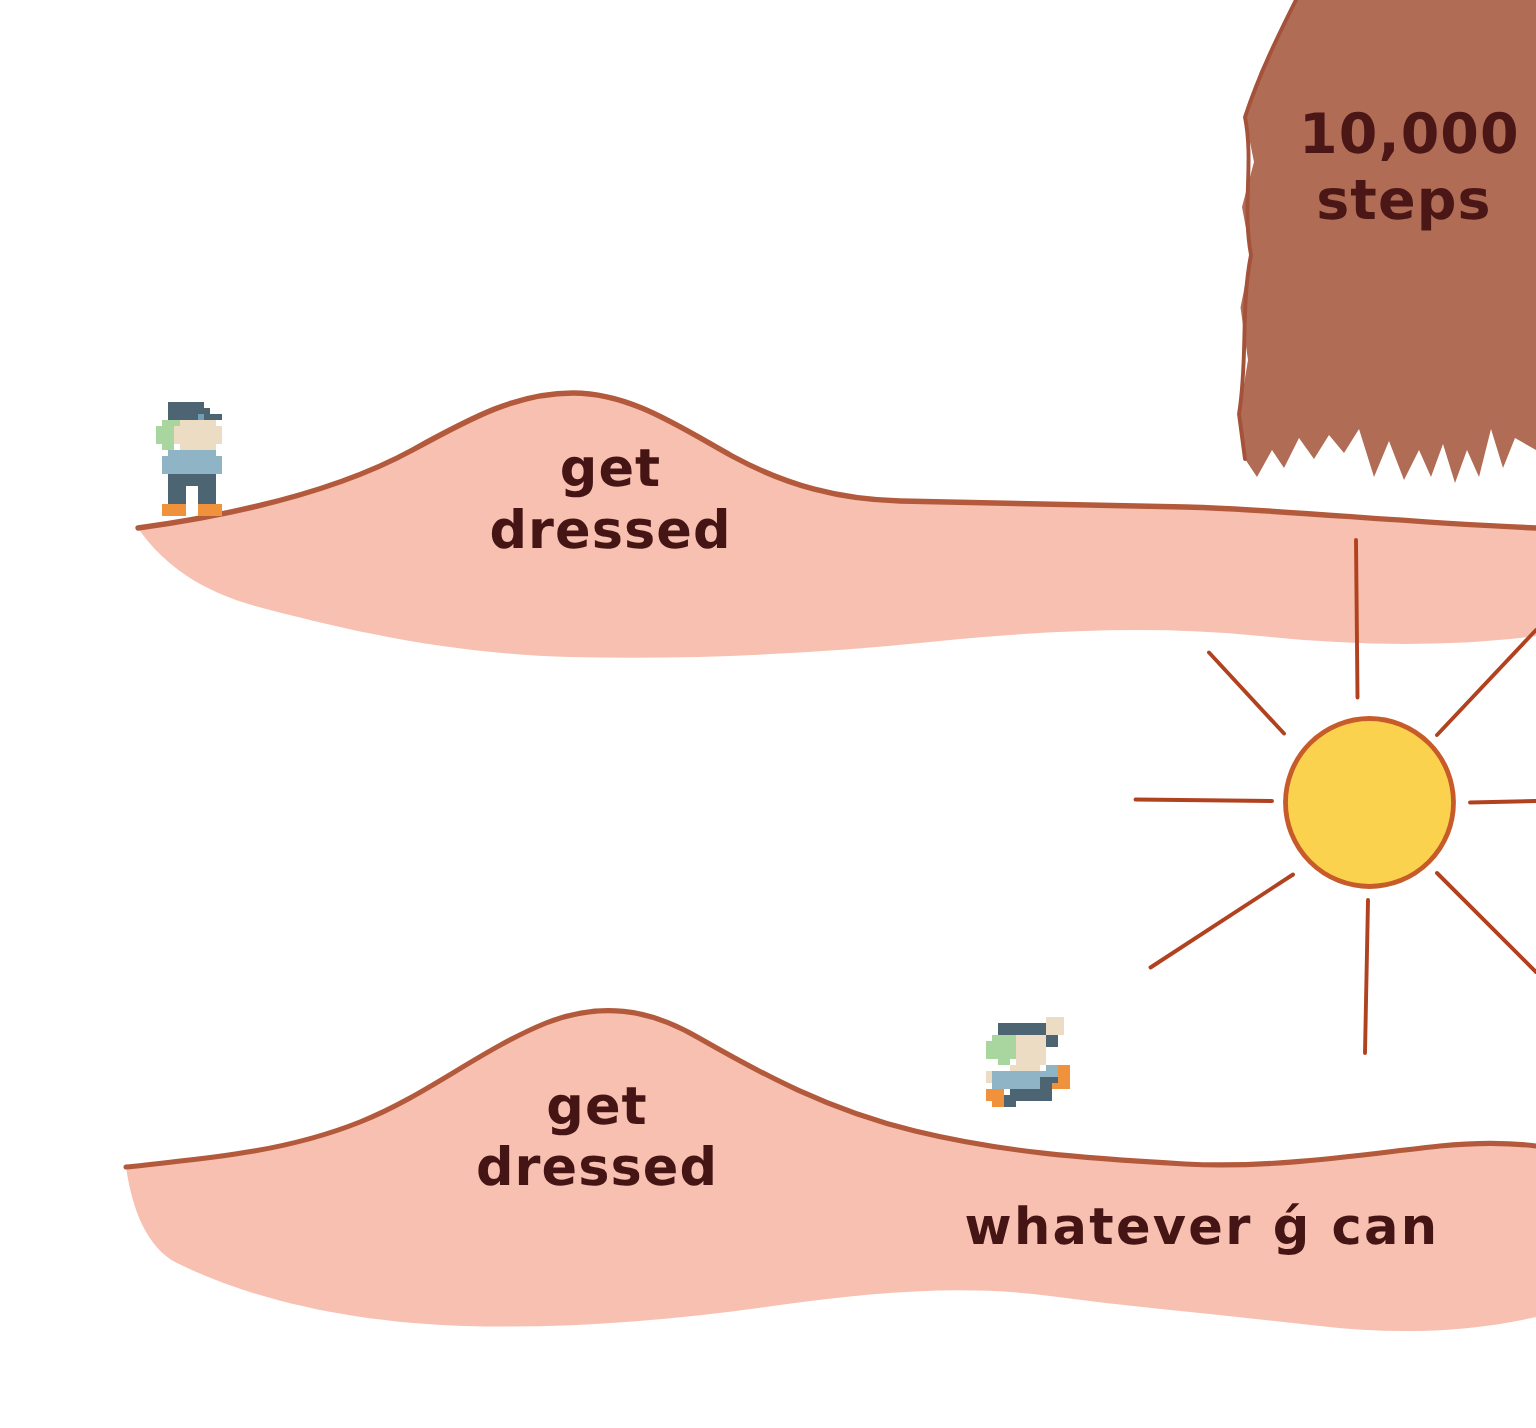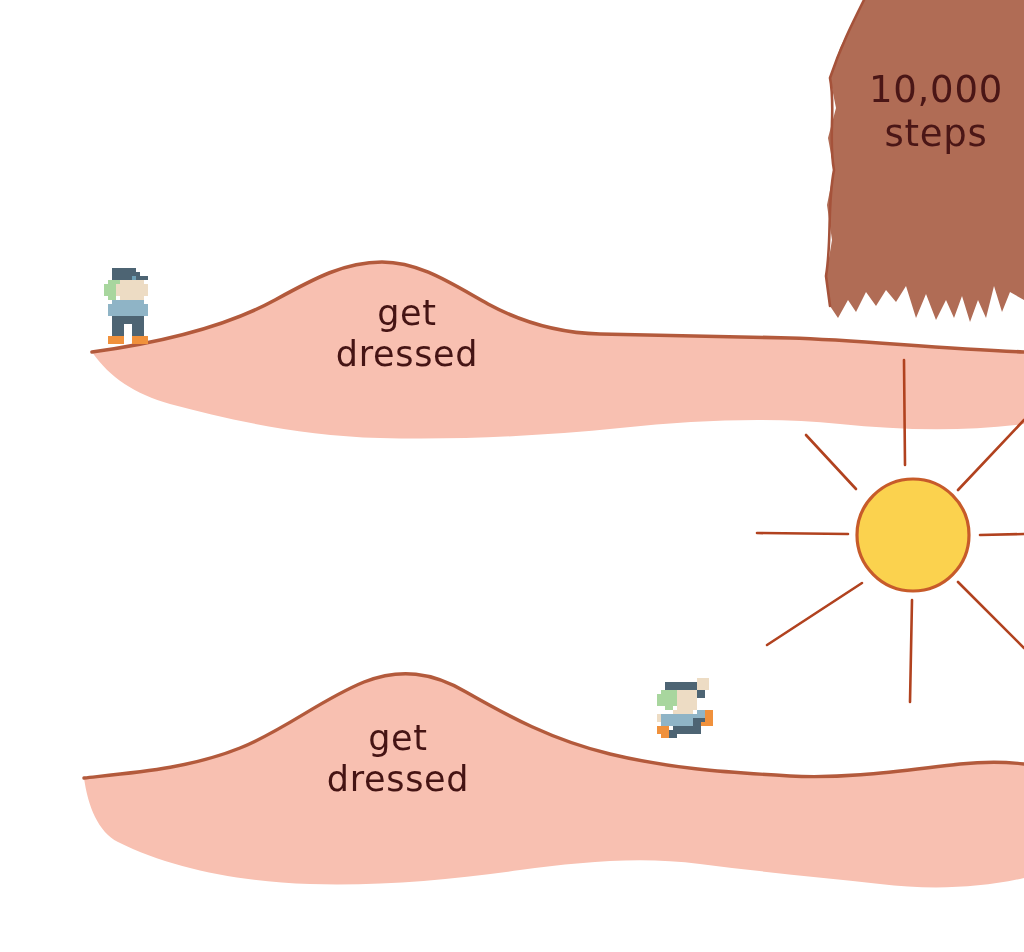--- a/index.html
+++ b/index.html
@@ -22,21 +22,21 @@
     position: absolute;
     top: 0;
     left: 0;
     width: 1024px;
     height: 952px;
     display: block;
   }
   .hand-label {
     position: absolute;
     font-family: "DejaVu Sans", sans-serif;
-    font-weight: 400;
+    font-weight: 700;
     color: #451414;
     white-space: pre;
     line-height: 1.18;
     letter-spacing: 0.02em;
     user-select: none;
   }
   .hand-label.centered { text-align: center; }
   #label-steps {
     left: 866px;
     top: 68px;
@@ -239,14 +239,15 @@
 
   <div class="hand-label centered" id="label-steps">10,000
 steps</div>
 
   <div class="hand-label centered" id="label-dressed-top">get
 dressed</div>
 
   <div class="hand-label centered" id="label-dressed-bottom">get
 dressed</div>
 
+  <div class="hand-label" id="label-whatever">whatever ǵ can</div>
 
 </div>
 
 </body></html>

